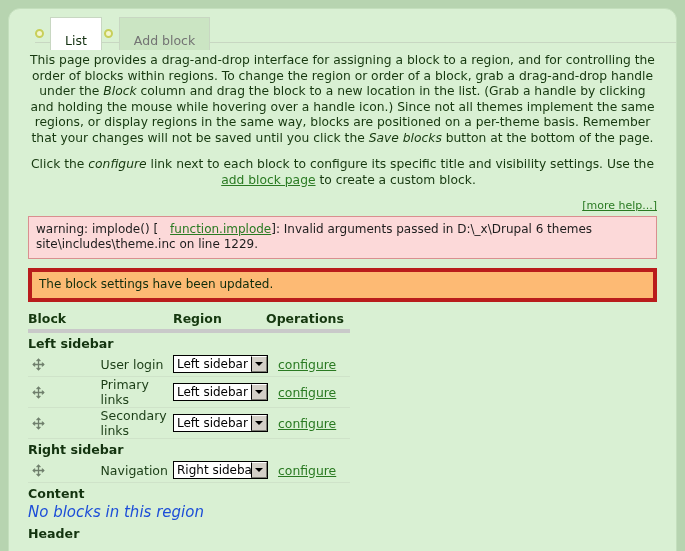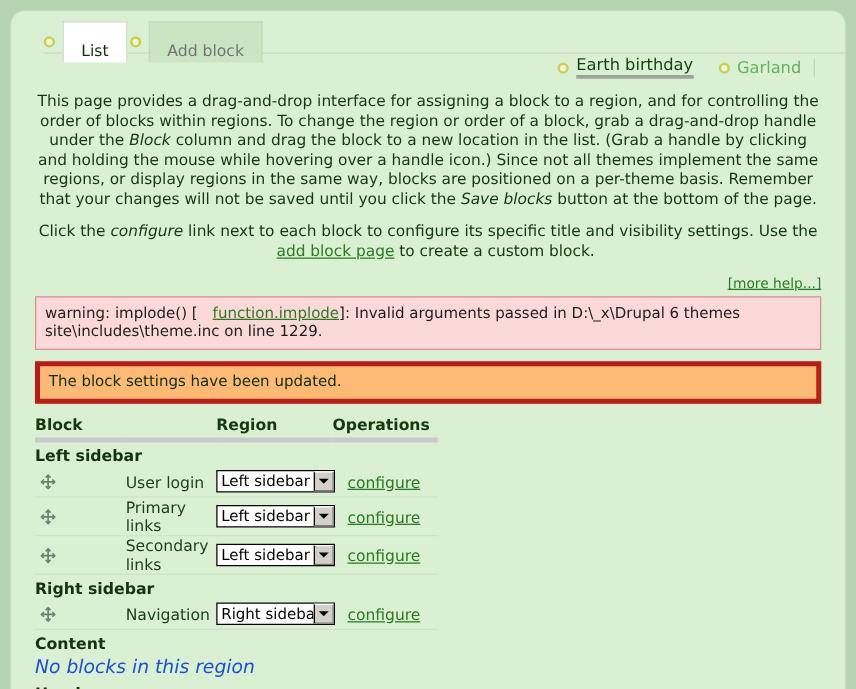--- a/index.html
+++ b/index.html
@@ -251,30 +251,20 @@
       <span class="bullet"></span>
       <span class="tab-box active">List</span>
     </div>
     <div class="tab">
       <span class="bullet"></span>
       <span class="tab-box inactive">Add block</span>
     </div>
   </div>
   <div class="tabs-primary-rule"></div>
 
-  <div class="tabs-secondary">
-    <div class="stab">
-      <span class="bullet"></span>
-      <span class="stab-label active">Earth birthday</span>
-    </div>
-    <div class="stab sep">
-      <span class="bullet"></span>
-      <span class="stab-label inactive">Garland</span>
-    </div>
-  </div>
 
   <div class="inner">
 
     <div class="help">
       <p><span>This page provides a drag-and-drop interface for assigning a block to a region, and for controlling the order of blocks within regions. To change the region or order of a block, grab a drag-and-drop handle under the </span><em>Block</em><span> column and drag the block to a new location in the list. (Grab a handle by clicking and holding the mouse while hovering over a handle icon.) Since not all themes implement the same regions, or display regions in the same way, blocks are positioned on a per-theme basis. Remember that your changes will not be saved until you click the </span><em>Save blocks</em><span> button at the bottom of the page.</span></p>
       <p><span>Click the </span><em>configure</em><span> link next to each block to configure its specific title and visibility settings. Use the </span><a href="#">add block page</a><span> to create a custom block.</span></p>
     </div>
 
     <div class="more-help">
       <a href="#">[more help...]</a>

